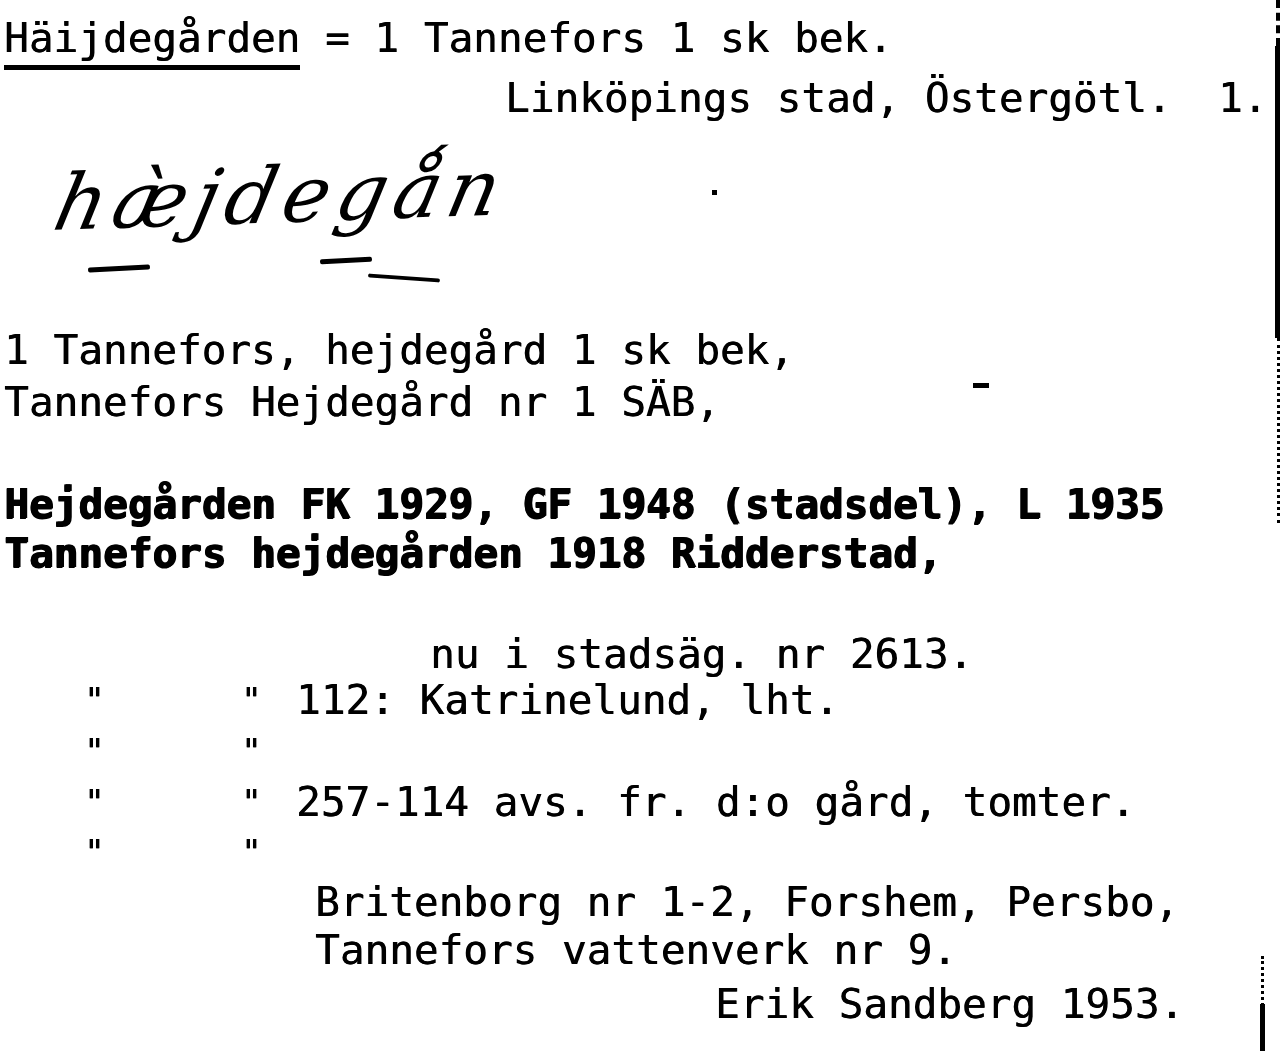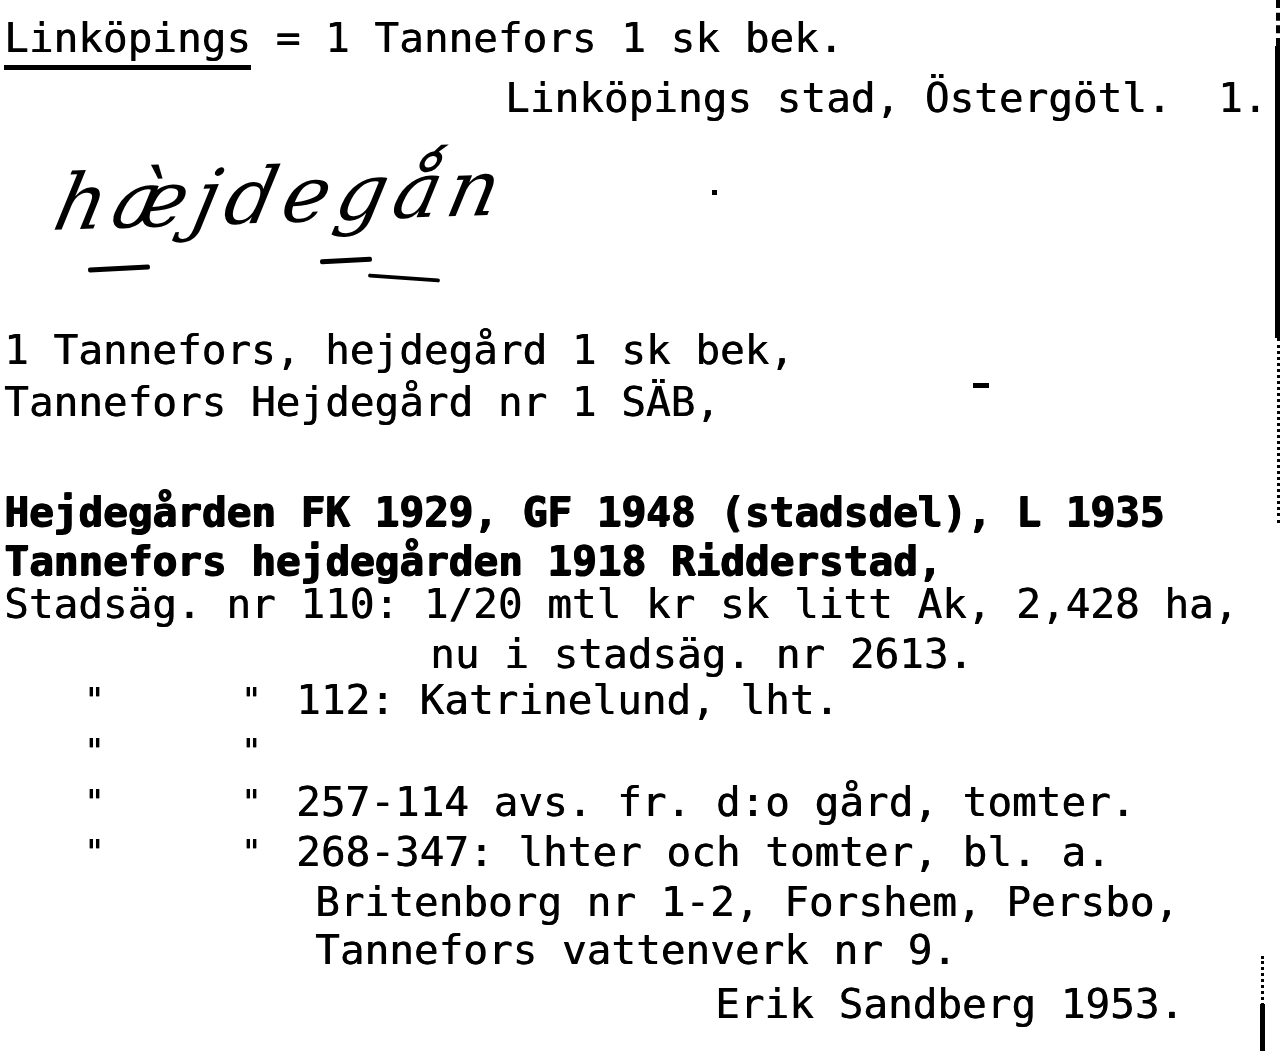--- a/index.html
+++ b/index.html
@@ -12,21 +12,21 @@
     color:#000;
   }
   .line{
     position:absolute;
     white-space:pre;
     font-size:41px;
     line-height:48px;
     letter-spacing:0px;
     text-shadow:0.6px 0 0 #000;
   }
-  .b{font-weight:bold;text-shadow:1.3px 0 0 #000,0 0.9px 0 #000;margin-top:8px;}
+  .b{font-weight:bold;text-shadow:1.3px 0 0 #000,0 0.9px 0 #000;}
   .hw-underline{border-bottom:5px solid #000;padding-bottom:3px;}
   .row{left:0;top:0;width:1282px;height:48px;}
   .row > span{position:absolute;white-space:pre;}
   .dm{font-size:34px;}
   .strike{position:relative;display:inline-block;}
   .strike-mark{position:absolute;left:-2px;top:-13px;font-size:38px;text-shadow:0.6px 0 0 #000;}
   
   .hand{
     position:absolute;left:34px;top:158px;width:480px;height:150px;
     font-family:"DejaVu Serif", serif;
@@ -43,46 +43,45 @@
   .solid{background:#000;}
   .dashseg{border-left:4px dashed #000;}
   .dotseg{border-left:3px dotted #000;}
   .speck{position:absolute;background:#000;}
 </style>
 </head>
 <body>
 
 <div class="doc">
 
-  <div class="line" style="left:4px;top:14px"><span class="hw-underline">Linköpings</span><span> = 1 Tannefors 1 sk bek.</span></div>
+  <div class="line" style="left:4px;top:14px"><span class="hw-underline">Häijdegården</span><span> = 1 Tannefors 1 sk bek.</span></div>
 
   <div class="line" style="left:505px;top:74px">Linköpings stad, Östergötl.</div>
   <div class="line" style="left:1218px;top:74px">1.</div>
 
   <div class="hand"><span>hæ̀jdegǻn</span></div>
   <div class="hand-ul" style="left:88px;top:266px;width:62px;transform:rotate(-3deg)"></div>
   <div class="hand-ul" style="left:320px;top:258px;width:52px;transform:rotate(-3deg)"></div>
   <div class="hand-ul" style="left:368px;top:276px;width:72px;height:4px;transform:rotate(4deg)"></div>
 
   <div class="line" style="left:4px;top:326px">1 Tannefors, hejdegård 1 sk bek,</div>
   <div class="line" style="left:4px;top:378px">Tannefors Hejdegård nr 1 SÄB,</div>
 
   <div class="line b" style="left:4px;top:480px">Hejdegården FK 1929, GF 1948 (stadsdel), L 1935</div>
   <div class="line b" style="left:4px;top:529px">Tannefors hejdegården 1918 Ridderstad,</div>
 
-  <div class="line" style="left:4px;top:580px">Stadsäg. nr 110: 1/20 mtl kr sk litt Ak, 2,428 ha,</div>
   <div class="line" style="left:430px;top:630px">nu i stadsäg. nr 2613.</div>
 
   <div class="line row" style="top:676px"><span class="dm" style="left:84px">"</span><span class="dm" style="left:241px">"</span><span style="left:296px">112: Katrinelund, lht.</span></div>
 
   <div class="line row" style="top:727px"><span class="dm" style="left:84px">"</span><span class="dm" style="left:241px">"</span></div>
 
   <div class="line row" style="top:778px"><span class="dm" style="left:84px">"</span><span class="dm" style="left:241px">"</span><span style="left:296px">257-114 avs. fr. d:o gård, tomter.</span></div>
 
-  <div class="line row" style="top:828px"><span class="dm" style="left:84px">"</span><span class="dm" style="left:241px">"</span><span style="left:296px">268-347: lhter och tomter, bl. a.</span></div>
+  <div class="line row" style="top:828px"><span class="dm" style="left:84px">"</span><span class="dm" style="left:241px">"</span></div>
 
   <div class="line" style="left:315px;top:878px">Britenborg nr 1-2, Forshem, Persbo,</div>
   <div class="line" style="left:315px;top:926px">Tannefors vattenverk nr 9.</div>
 
   <div class="line" style="left:715px;top:980px">Erik Sandberg 1953.</div>
 
   <div class="bseg dashseg" style="left:1276px;top:0;height:46px;width:0"></div>
   <div class="bseg solid" style="left:1275px;top:46px;width:5px;height:292px"></div>
   <div class="bseg dotseg" style="left:1277px;top:338px;height:185px;width:0"></div>
   <div class="bseg dotseg" style="left:1261px;top:956px;height:50px;width:0"></div>

